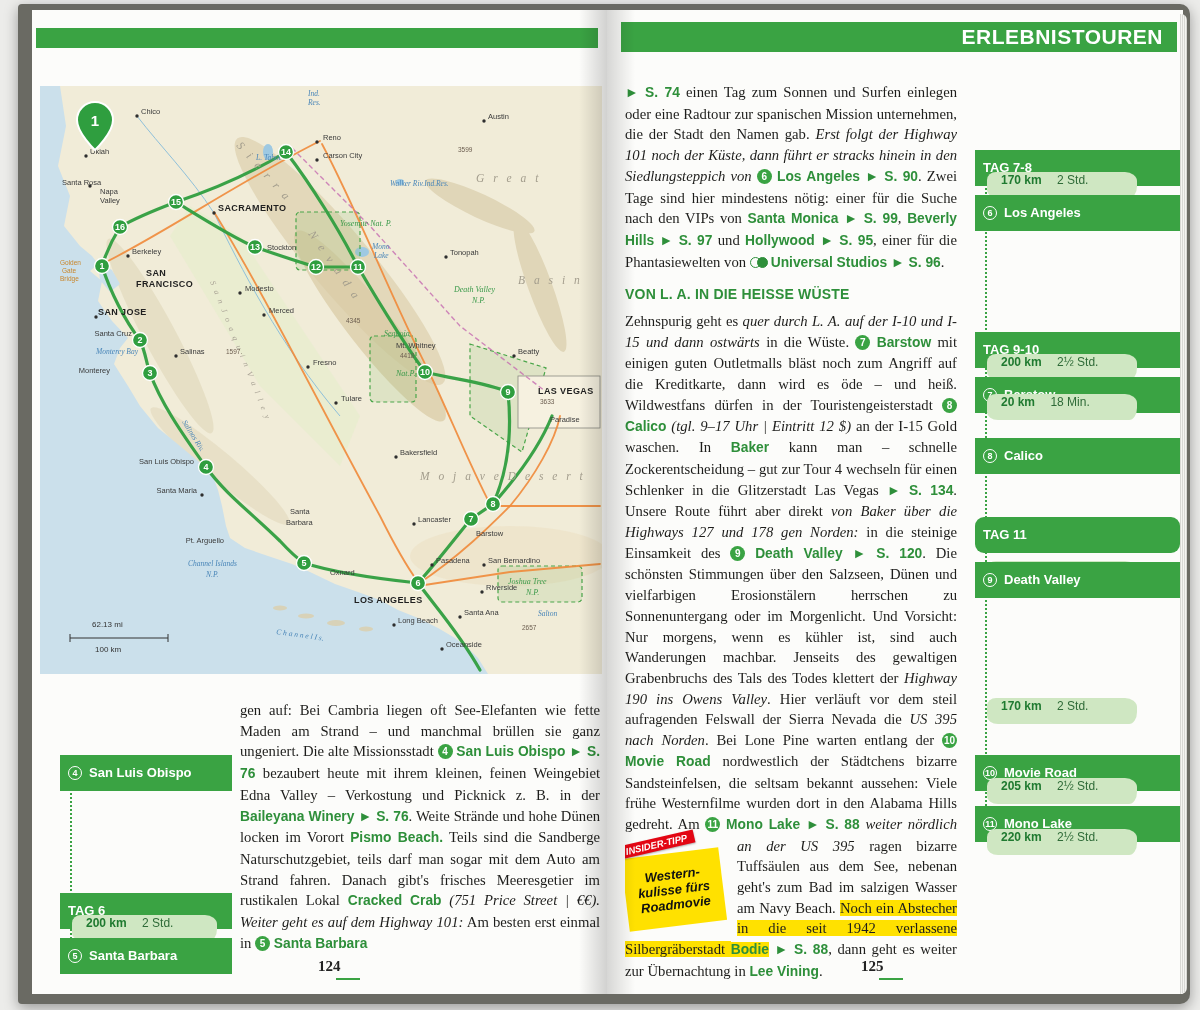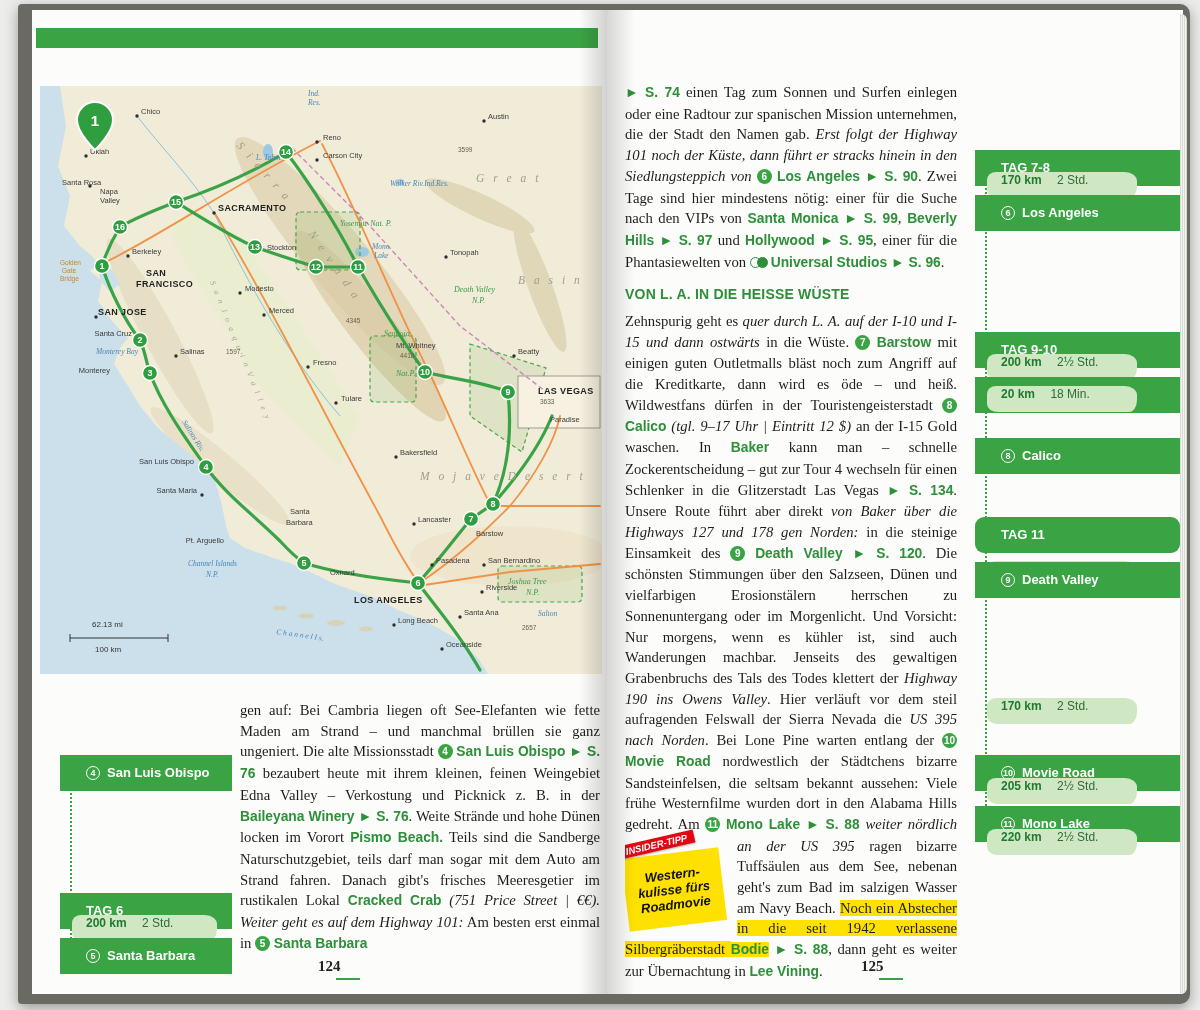--- a/index.html
+++ b/index.html
@@ -54,21 +54,21 @@
   .ibox{position:absolute;left:0;right:4px;top:15px;bottom:2px;background:var(--yellow);
         transform:rotate(-7deg);display:flex;flex-direction:column;justify-content:center;
         text-align:center;font:italic bold 13px/15px "Liberation Sans",sans-serif;color:#111;}
   .ribbon{position:absolute;top:0;left:-7px;z-index:2;background:var(--red);color:#fff;
         font:italic bold 9.5px/13px "Liberation Sans",sans-serif;padding:0 7px;
         transform:rotate(-13deg);box-shadow:0 1px 2px rgba(0,0,0,.3);}
 
   
   .tagbar,.placebar{position:absolute;height:36px;background:var(--green);color:#fff;
         font-family:"Liberation Sans",sans-serif;font-weight:bold;font-size:13px;line-height:20px;
-        padding-left:26px;z-index:2;display:flex;align-items:center;}
+        padding-left:8px;z-index:2;display:flex;align-items:center;}
   .pcircle{width:14px;height:14px;border:1.5px solid #fff;border-radius:50%;color:#fff;
         font:bold 9px/13px "Liberation Sans",sans-serif;text-align:center;display:inline-block;
         margin-right:7px;flex:0 0 auto;}
   .distbar{position:absolute;height:26px;background:var(--lgreen);z-index:2;
         font-family:"Liberation Sans",sans-serif;font-size:12px;line-height:17px;padding-left:14px;
         border-radius:9px 12px 8px 11px / 8px 9px 12px 8px;}
   .distbar .km{font-weight:bold;color:#1f7a30;margin-right:12px;}
   .distbar .tm{color:#2f6b38;}
   .sb-r{left:368px;width:205px;}
   .sb-rd{left:380px;width:150px;}
@@ -371,20 +371,21 @@
         <span class="pcircle">5</span>
         <span>Santa Barbara</span>
       </div>
 
       <div class="col col-l"><span>gen auf: Bei Cambria liegen oft See-Elefanten wie fette Maden am Strand – und manchmal brüllen sie ganz ungeniert. Die alte Missionsstadt </span><span class="cnum">4</span><span> </span><span class="grn">San Luis Obispo ► S. 76</span><span> bezaubert heute mit ihrem kleinen, feinen Weingebiet Edna Valley – Verkostung und Picknick z. B. in der </span><span class="grn">Baileyana Winery ► S. 76</span><span>. Weite Strände und hohe Dünen locken im Vorort </span><span class="grn">Pismo Beach.</span><span> Teils sind die Sandberge Naturschutzgebiet, teils darf man sogar mit dem Auto am Strand fahren. Danach gibt's frisches Meeresgetier im rustikalen Lokal </span><span class="grn">Cracked Crab</span><span> </span><span class="it">(751 Price Street | €€).</span><span> </span><span class="it">Weiter geht es auf dem Highway 101:</span><span> Am besten erst einmal in </span><span class="cnum">5</span><span> </span><span class="grn">Santa Barbara</span></div>
 
       <div class="pagenum" style="left:286px;top:948px;">124</div>
     </div>
 
     <div class="page page-right">
+      <div class="bar-right">ERLEBNISTOUREN</div>
 
       <div class="col col-r">
         <div><span class="grn">► S. 74</span><span> einen Tag zum Sonnen und Surfen einlegen oder eine Radtour zur spanischen Mission unternehmen, die der Stadt den Namen gab. </span><span class="it">Erst folgt der Highway 101 noch der Küste, dann führt er stracks hinein in den Siedlungsteppich von </span><span class="cnum">6</span><span> </span><span class="grn">Los Angeles ► S. 90</span><span>. Zwei Tage sind hier mindestens nötig: einer  für die Suche nach den VIPs von </span><span class="grn">Santa Monica ► S. 99</span><span>, </span><span class="grn">Beverly Hills ► S. 97</span><span> und </span><span class="grn">Hollywood ► S. 95</span><span>, einer für die Phantasiewelten von </span><span class="masks"></span><span class="grn"> Universal Studios ► S. 96</span><span>.</span></div>
         <div class="subhead">VON L. A. IN DIE HEISSE WÜSTE</div>
         <div><span>Zehnspurig geht es </span><span class="it">quer durch L. A. auf der I-10 und I-15 und dann ostwärts</span><span> in die Wüste. </span><span class="cnum">7</span><span> </span><span class="grn">Barstow</span><span> mit einigen guten Outletmalls bläst noch zum Angriff auf die Kreditkarte, dann wird es öde – und heiß. Wildwestfans dürfen in der Touristengeisterstadt </span><span class="cnum">8</span><span> </span><span class="grn">Calico</span><span> </span><span class="it">(tgl. 9–17 Uhr | Eintritt 12 $)</span><span> an der I-15 Gold waschen. In </span><span class="grn">Baker</span><span> kann man – schnelle Zockerentscheidung – gut zur Tour 4 wechseln für einen Schlenker in die Glitzerstadt Las Vegas </span><span class="grn">► S. 134</span><span>. Unsere Route führt aber direkt </span><span class="it">von Baker über die Highways 127 und 178 gen Norden:</span><span> in die steinige Einsamkeit des </span><span class="cnum">9</span><span> </span><span class="grn">Death Valley ► S. 120</span><span>. Die schönsten Stimmungen über den Salzseen, Dünen und vielfarbigen Erosionstälern herrschen zu Sonnenuntergang oder im Morgenlicht. Und Vorsicht: Nur morgens, wenn es kühler ist, sind auch Wanderungen machbar. Jenseits des gewaltigen Grabenbruchs des Tals des Todes klettert der </span><span class="it">Highway 190 ins Owens Valley</span><span>. Hier verläuft vor dem steil aufragenden Felswall der Sierra Nevada die </span><span class="it">US 395 nach Norden</span><span>. Bei Lone Pine warten entlang der </span><span class="cnum">10</span><span> </span><span class="grn">Movie Road</span><span> nordwestlich der Städtchens bizarre Sandsteinfelsen, die seltsam bekannt aussehen: Viele frühe Westernfilme wurden dort in den Alabama Hills gedreht. Am </span><span class="cnum">11</span><span> </span><span class="grn">Mono Lake ► S. 88</span><span> </span><div class="insider">
               <span class="ribbon">INSIDER-TIPP</span>
               <div class="ibox">
                 <div>Western-</div>
                 <div>kulisse fürs</div>
                 <div>Roadmovie</div>
@@ -406,21 +407,21 @@
 
       <div class="tagbar sb-r" style="top:322px;">TAG 9-10</div>
       <div class="distbar sb-rd" style="top:344px;">
         <span class="km">200 km</span>
         <span class="tm">2½ Std.</span>
       </div>
       <div class="placebar sb-r" style="top:367px;">
         <span class="pcircle">7</span>
         <span>Barstow</span>
       </div>
-      <div class="distbar sb-rd" style="top:376px;">
+      <div class="distbar sb-rd" style="top:384px;">
         <span class="km">20 km</span>
         <span class="tm">18 Min.</span>
       </div>
       <div class="placebar sb-r" style="top:428px;">
         <span class="pcircle">8</span>
         <span>Calico</span>
       </div>
 
       <div class="tagbar sb-r" style="top:507px;border-radius:9px;">TAG 11</div>
       <div class="distbar sb-rd" style="top:551px;">

